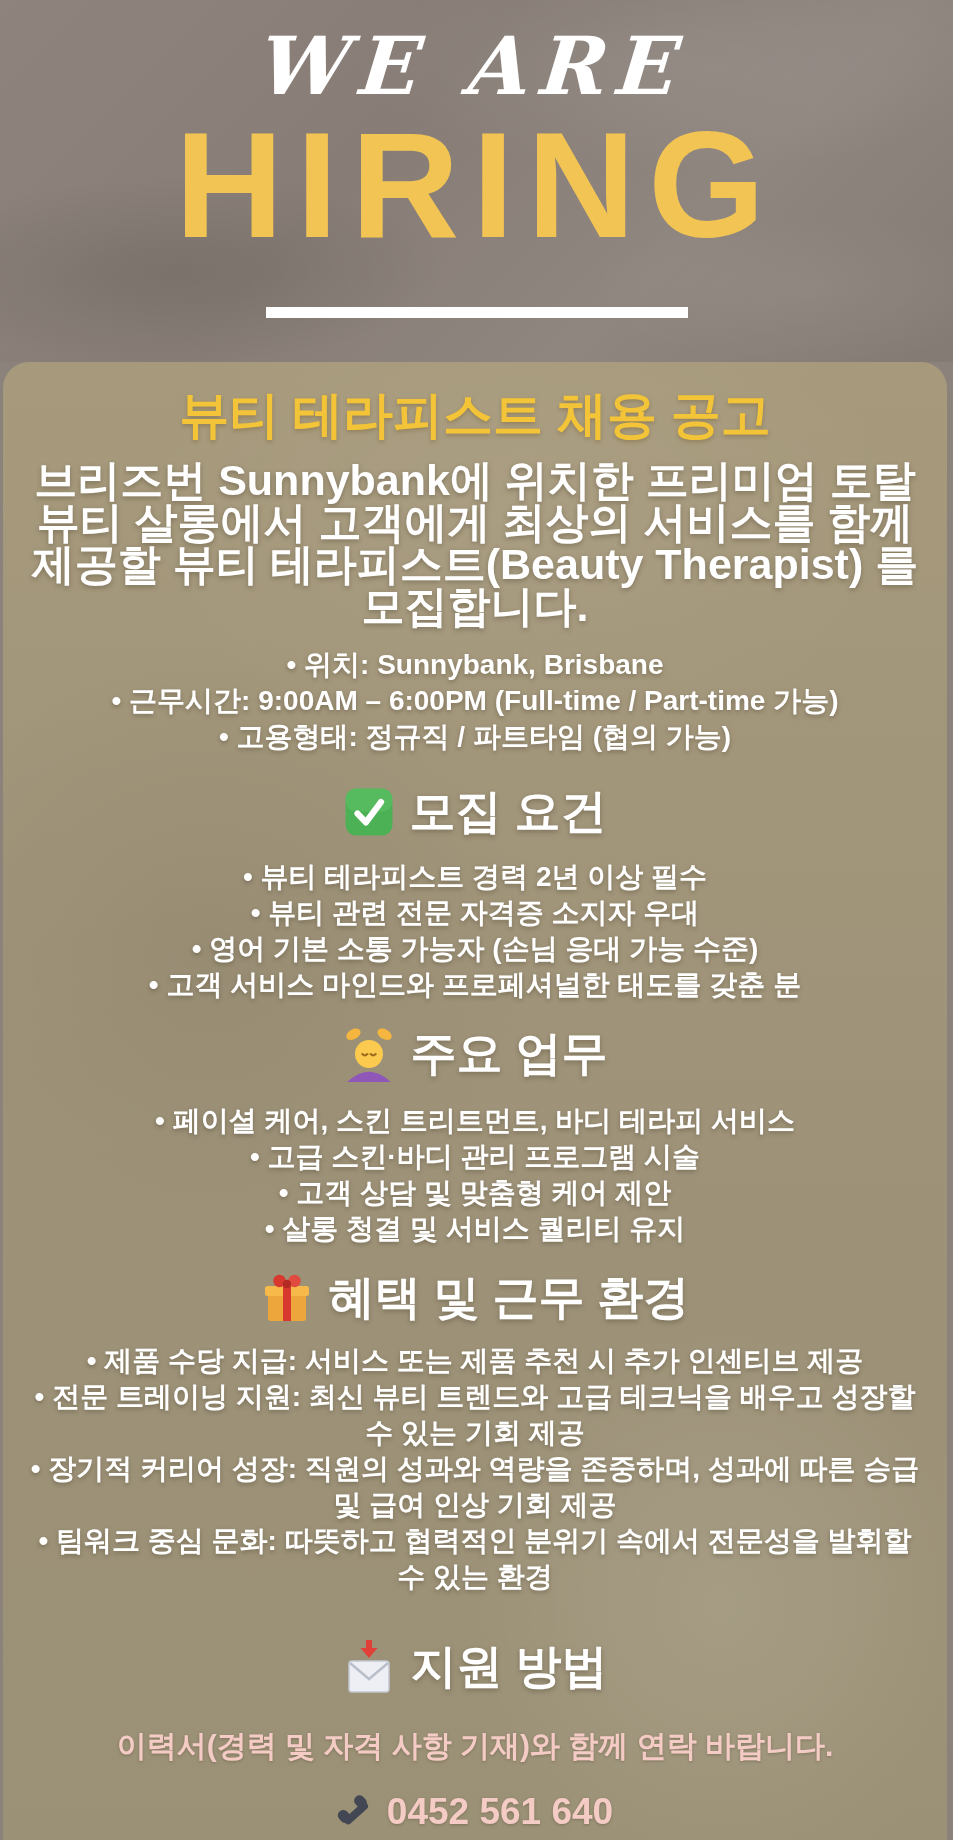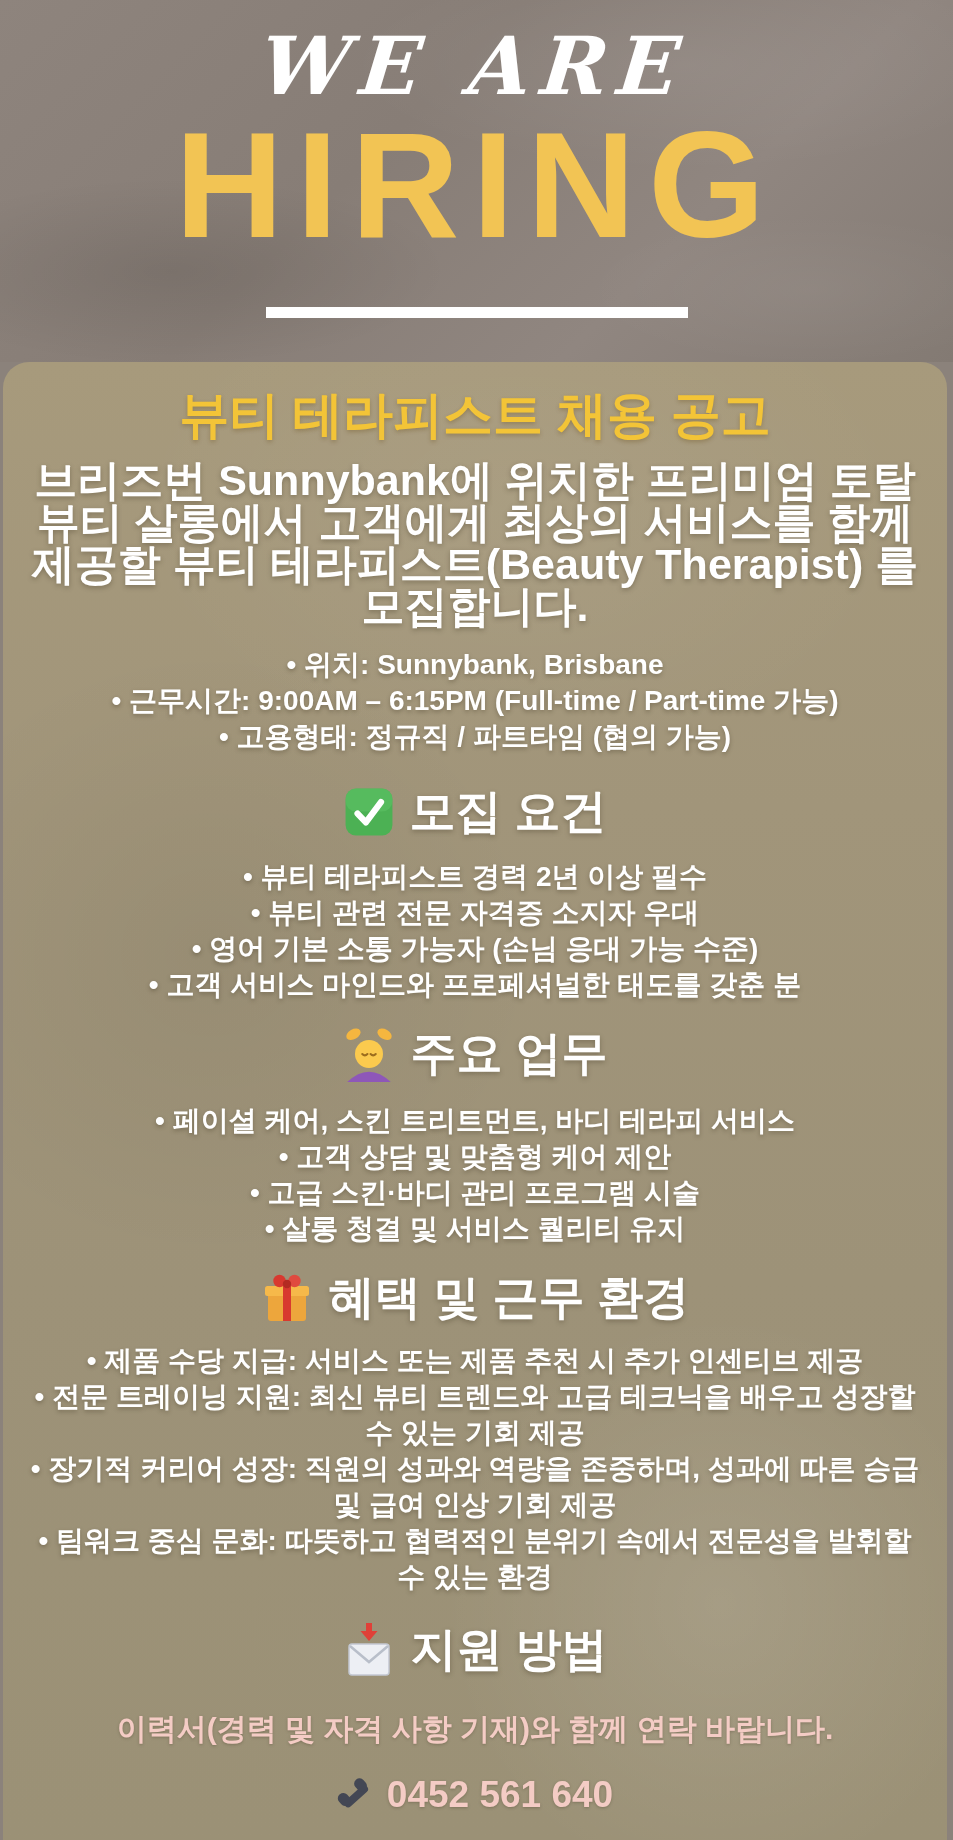--- a/index.html
+++ b/index.html
@@ -55,21 +55,21 @@
     margin:10px auto 0;width:97%;
     font-size:43px;font-weight:800;line-height:42px;color:#ffffff;
     text-shadow:0 2px 5px rgba(70,60,40,.40);
   }
   .sec-h{
     margin:0;display:flex;align-items:center;justify-content:center;gap:16px;
     font-size:46px;font-weight:800;color:#ffffff;
     text-shadow:0 2px 5px rgba(70,60,40,.40);
   }
   .mt-h1{margin-top:28px;}.mt-h2{margin-top:26px;}.mt-h3{margin-top:20px;}
-  .mt-h4{margin-top:20px;}.mt-h5{margin-top:24px;}
+  .mt-h4{margin-top:20px;}.mt-h5{margin-top:41px;}
   .ic{display:inline-flex;line-height:0;}
   .blist{
     list-style:none;margin:0 auto;padding:0;max-width:905px;
     font-size:28px;font-weight:800;line-height:36px;color:#ffffff;
     text-shadow:0 2px 4px rgba(70,60,40,.40);
   }
   .mt-u1{margin-top:20px;}.mt-u2{margin-top:16px;}.mt-u3{margin-top:18px;}.mt-u4{margin-top:14px;}
   .blist li::before{content:"• ";}
   .note{
     margin:28px auto 0;font-size:30px;font-weight:700;color:#f4ccc5;
@@ -93,21 +93,21 @@
   </header>
 
   <main class="panel">
 
     <h1 class="title">뷰티 테라피스트 채용 공고</h1>
 
     <p class="intro">브리즈번 Sunnybank에 위치한 프리미엄 토탈 뷰티 살롱에서 고객에게 최상의 서비스를 함께 제공할 뷰티 테라피스트(Beauty Therapist) 를 모집합니다.</p>
 
     <ul class="blist mt-u1">
       <li>위치: Sunnybank, Brisbane</li>
-      <li>근무시간: 9:00AM – 6:15PM (Full-time / Part-time 가능)</li>
+      <li>근무시간: 9:00AM – 6:00PM (Full-time / Part-time 가능)</li>
       <li>고용형태: 정규직 / 파트타임 (협의 가능)</li>
     </ul>
 
     <h2 class="sec-h mt-h2">
       <span class="ic">
         <svg width="50" height="50" viewBox="0 0 48 48">
           <rect x="1.5" y="1.5" width="45" height="45" rx="10" fill="#4cb154"></rect>
           <rect x="1.5" y="1.5" width="45" height="22" rx="10" fill="#5fc266" opacity="0.55"></rect>
           <path d="M13 25.5 L21 34 L35.5 14.5" stroke="#ffffff" stroke-width="6" fill="none" stroke-linecap="round" stroke-linejoin="round"></path>
         </svg>
@@ -128,22 +128,22 @@
           <ellipse cx="39" cy="8" rx="7.5" ry="4.8" transform="rotate(30 39 8)" fill="#f5b63f"></ellipse>
           <path d="M3 54 q21 -20 42 0 z" fill="#8e57b8"></path>
           <circle cx="24" cy="27" r="13.5" fill="#fbca4e"></circle>
           <path d="M17.5 27 q2.5 2.6 5 0 M25.5 27 q2.5 2.6 5 0" stroke="#9c6d1e" stroke-width="2" fill="none" stroke-linecap="round"></path>
         </svg>
       </span>
       <span>주요 업무</span>
     </h2>
     <ul class="blist mt-u3">
       <li>페이셜 케어, 스킨 트리트먼트, 바디 테라피 서비스</li>
+      <li>고급 스킨·바디 관리 프로그램 시술</li>
       <li>고객 상담 및 맞춤형 케어 제안</li>
-      <li>고급 스킨·바디 관리 프로그램 시술</li>
       <li>살롱 청결 및 서비스 퀄리티 유지</li>
     </ul>
 
     <h2 class="sec-h mt-h4">
       <span class="ic">
         <svg width="52" height="52" viewBox="0 0 52 52">
           <rect x="7" y="21" width="38" height="28" rx="3" fill="#eda63c"></rect>
           <rect x="4" y="14" width="44" height="10" rx="2.5" fill="#f6b94a"></rect>
           <rect x="22" y="14" width="8" height="35" fill="#d8392f"></rect>
           <circle cx="18.5" cy="9" r="6.2" fill="#d8392f"></circle>

